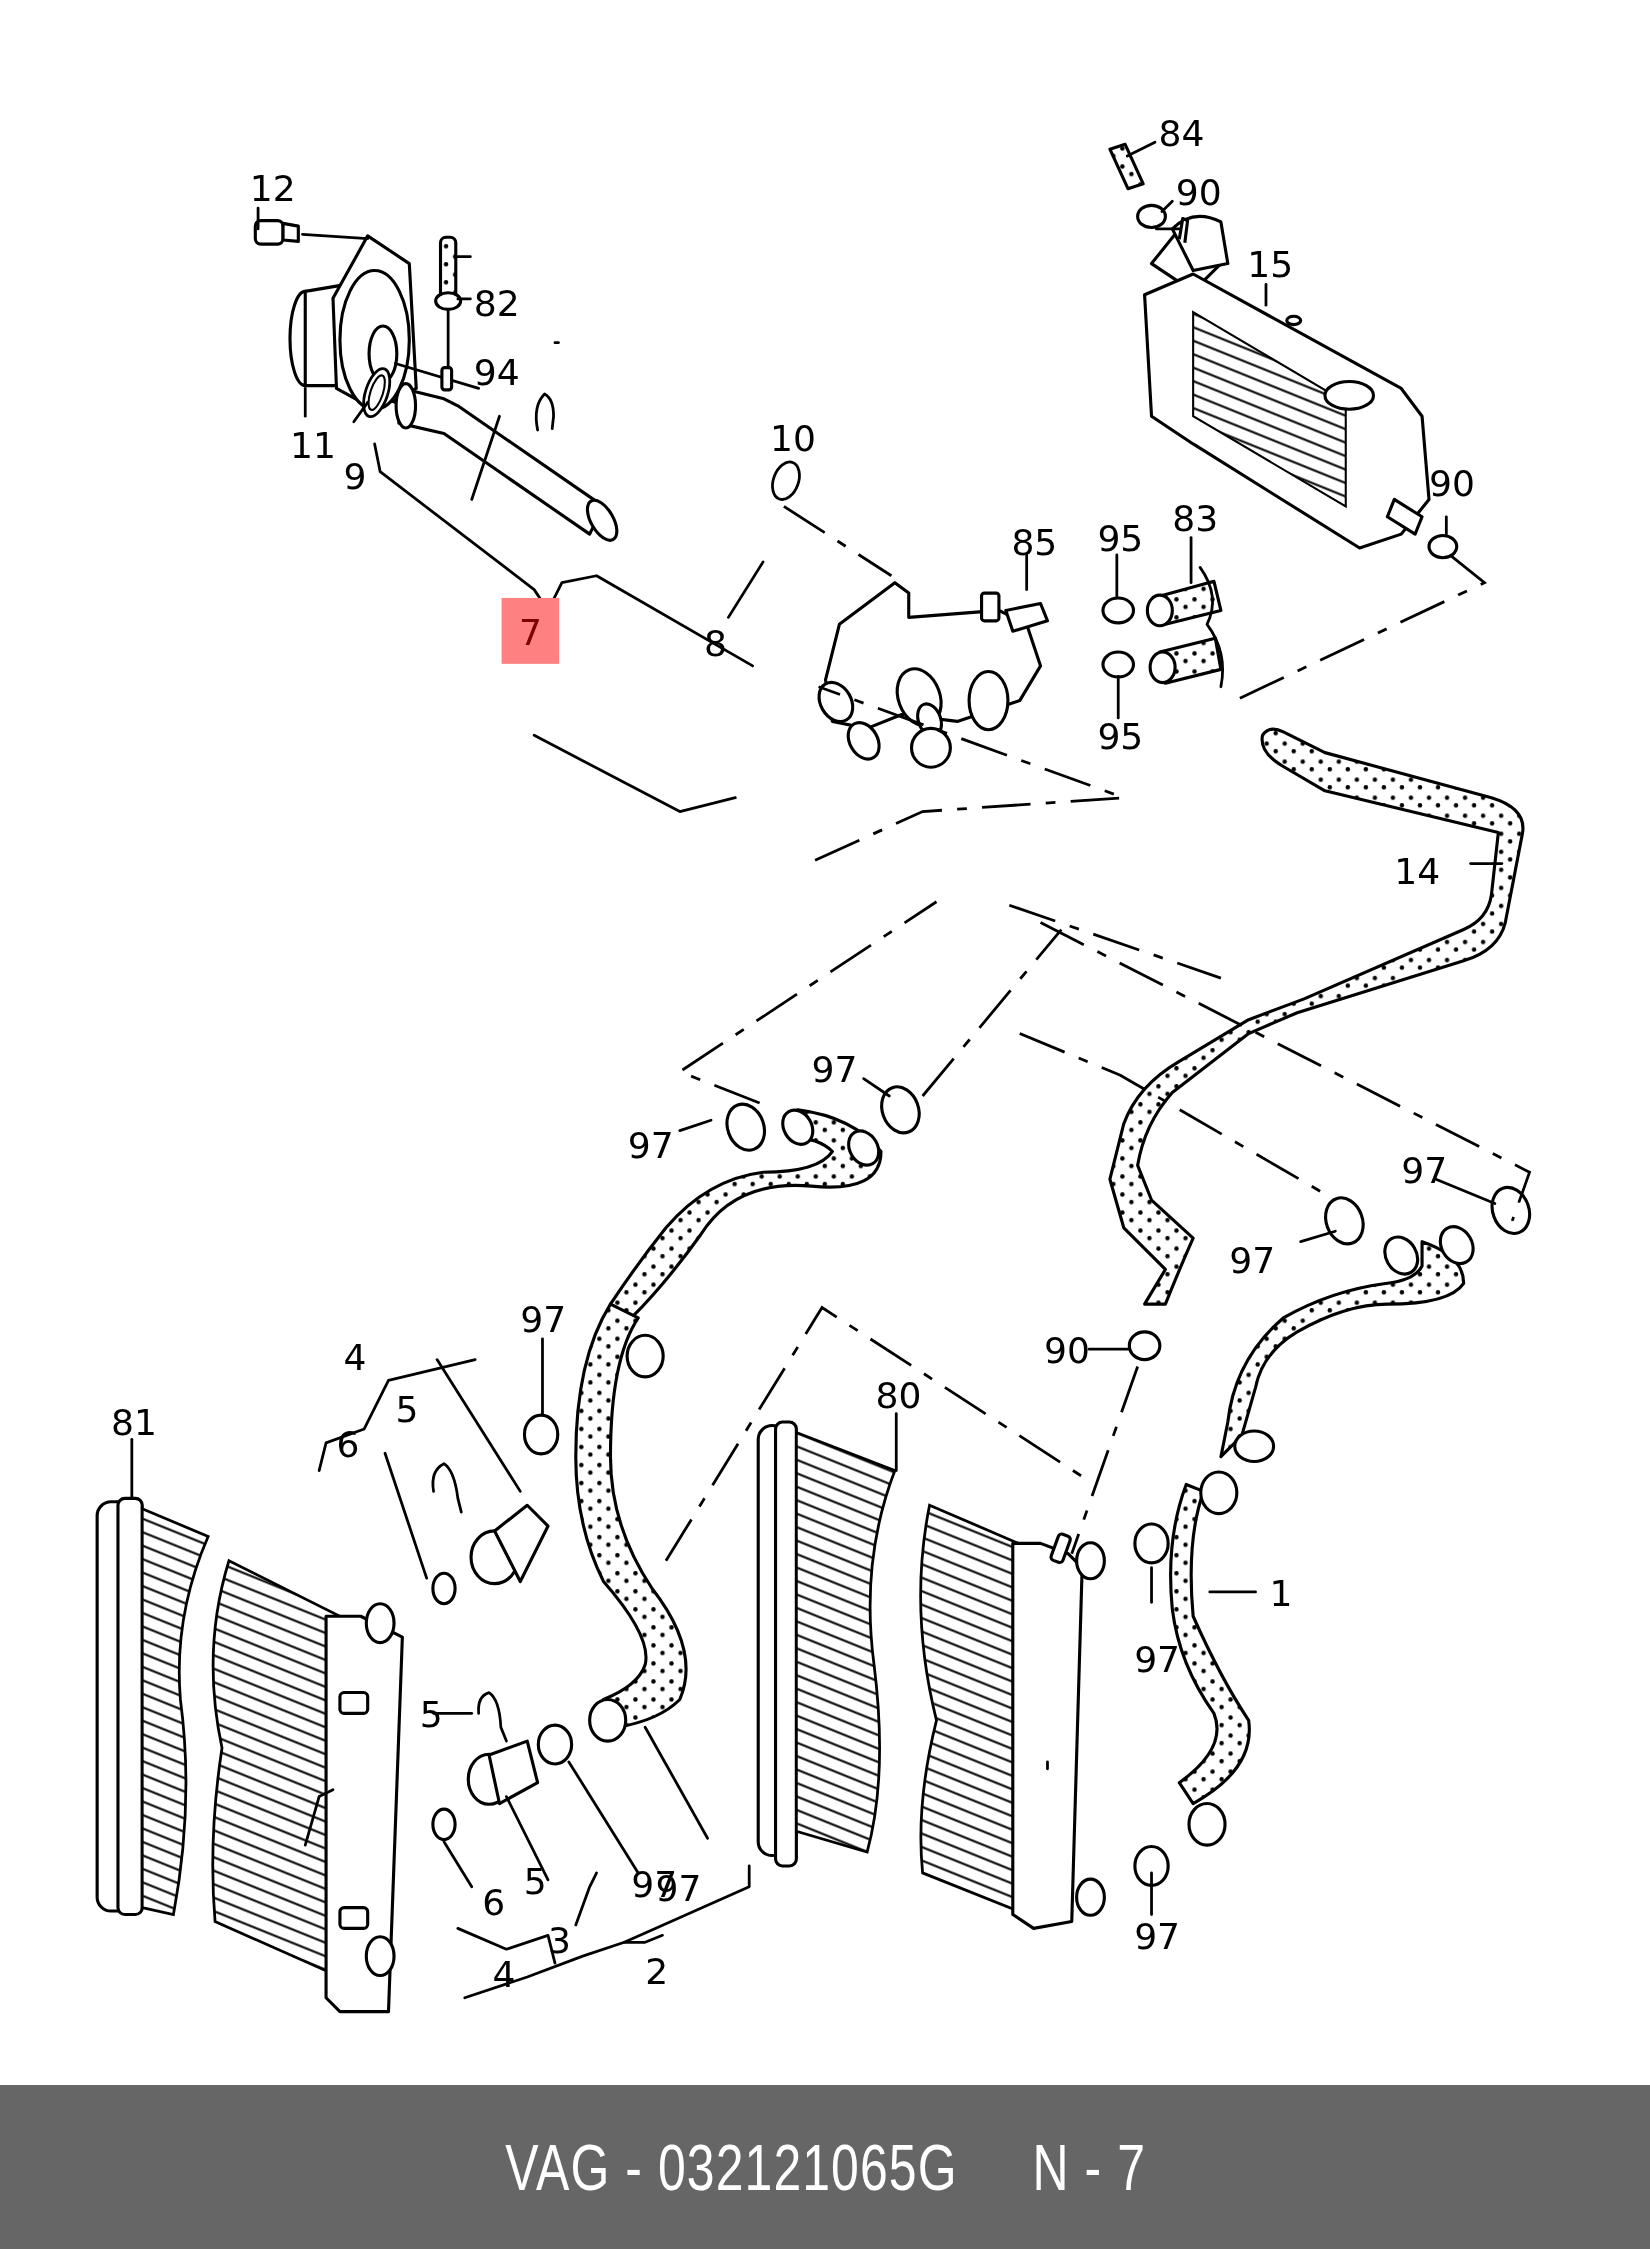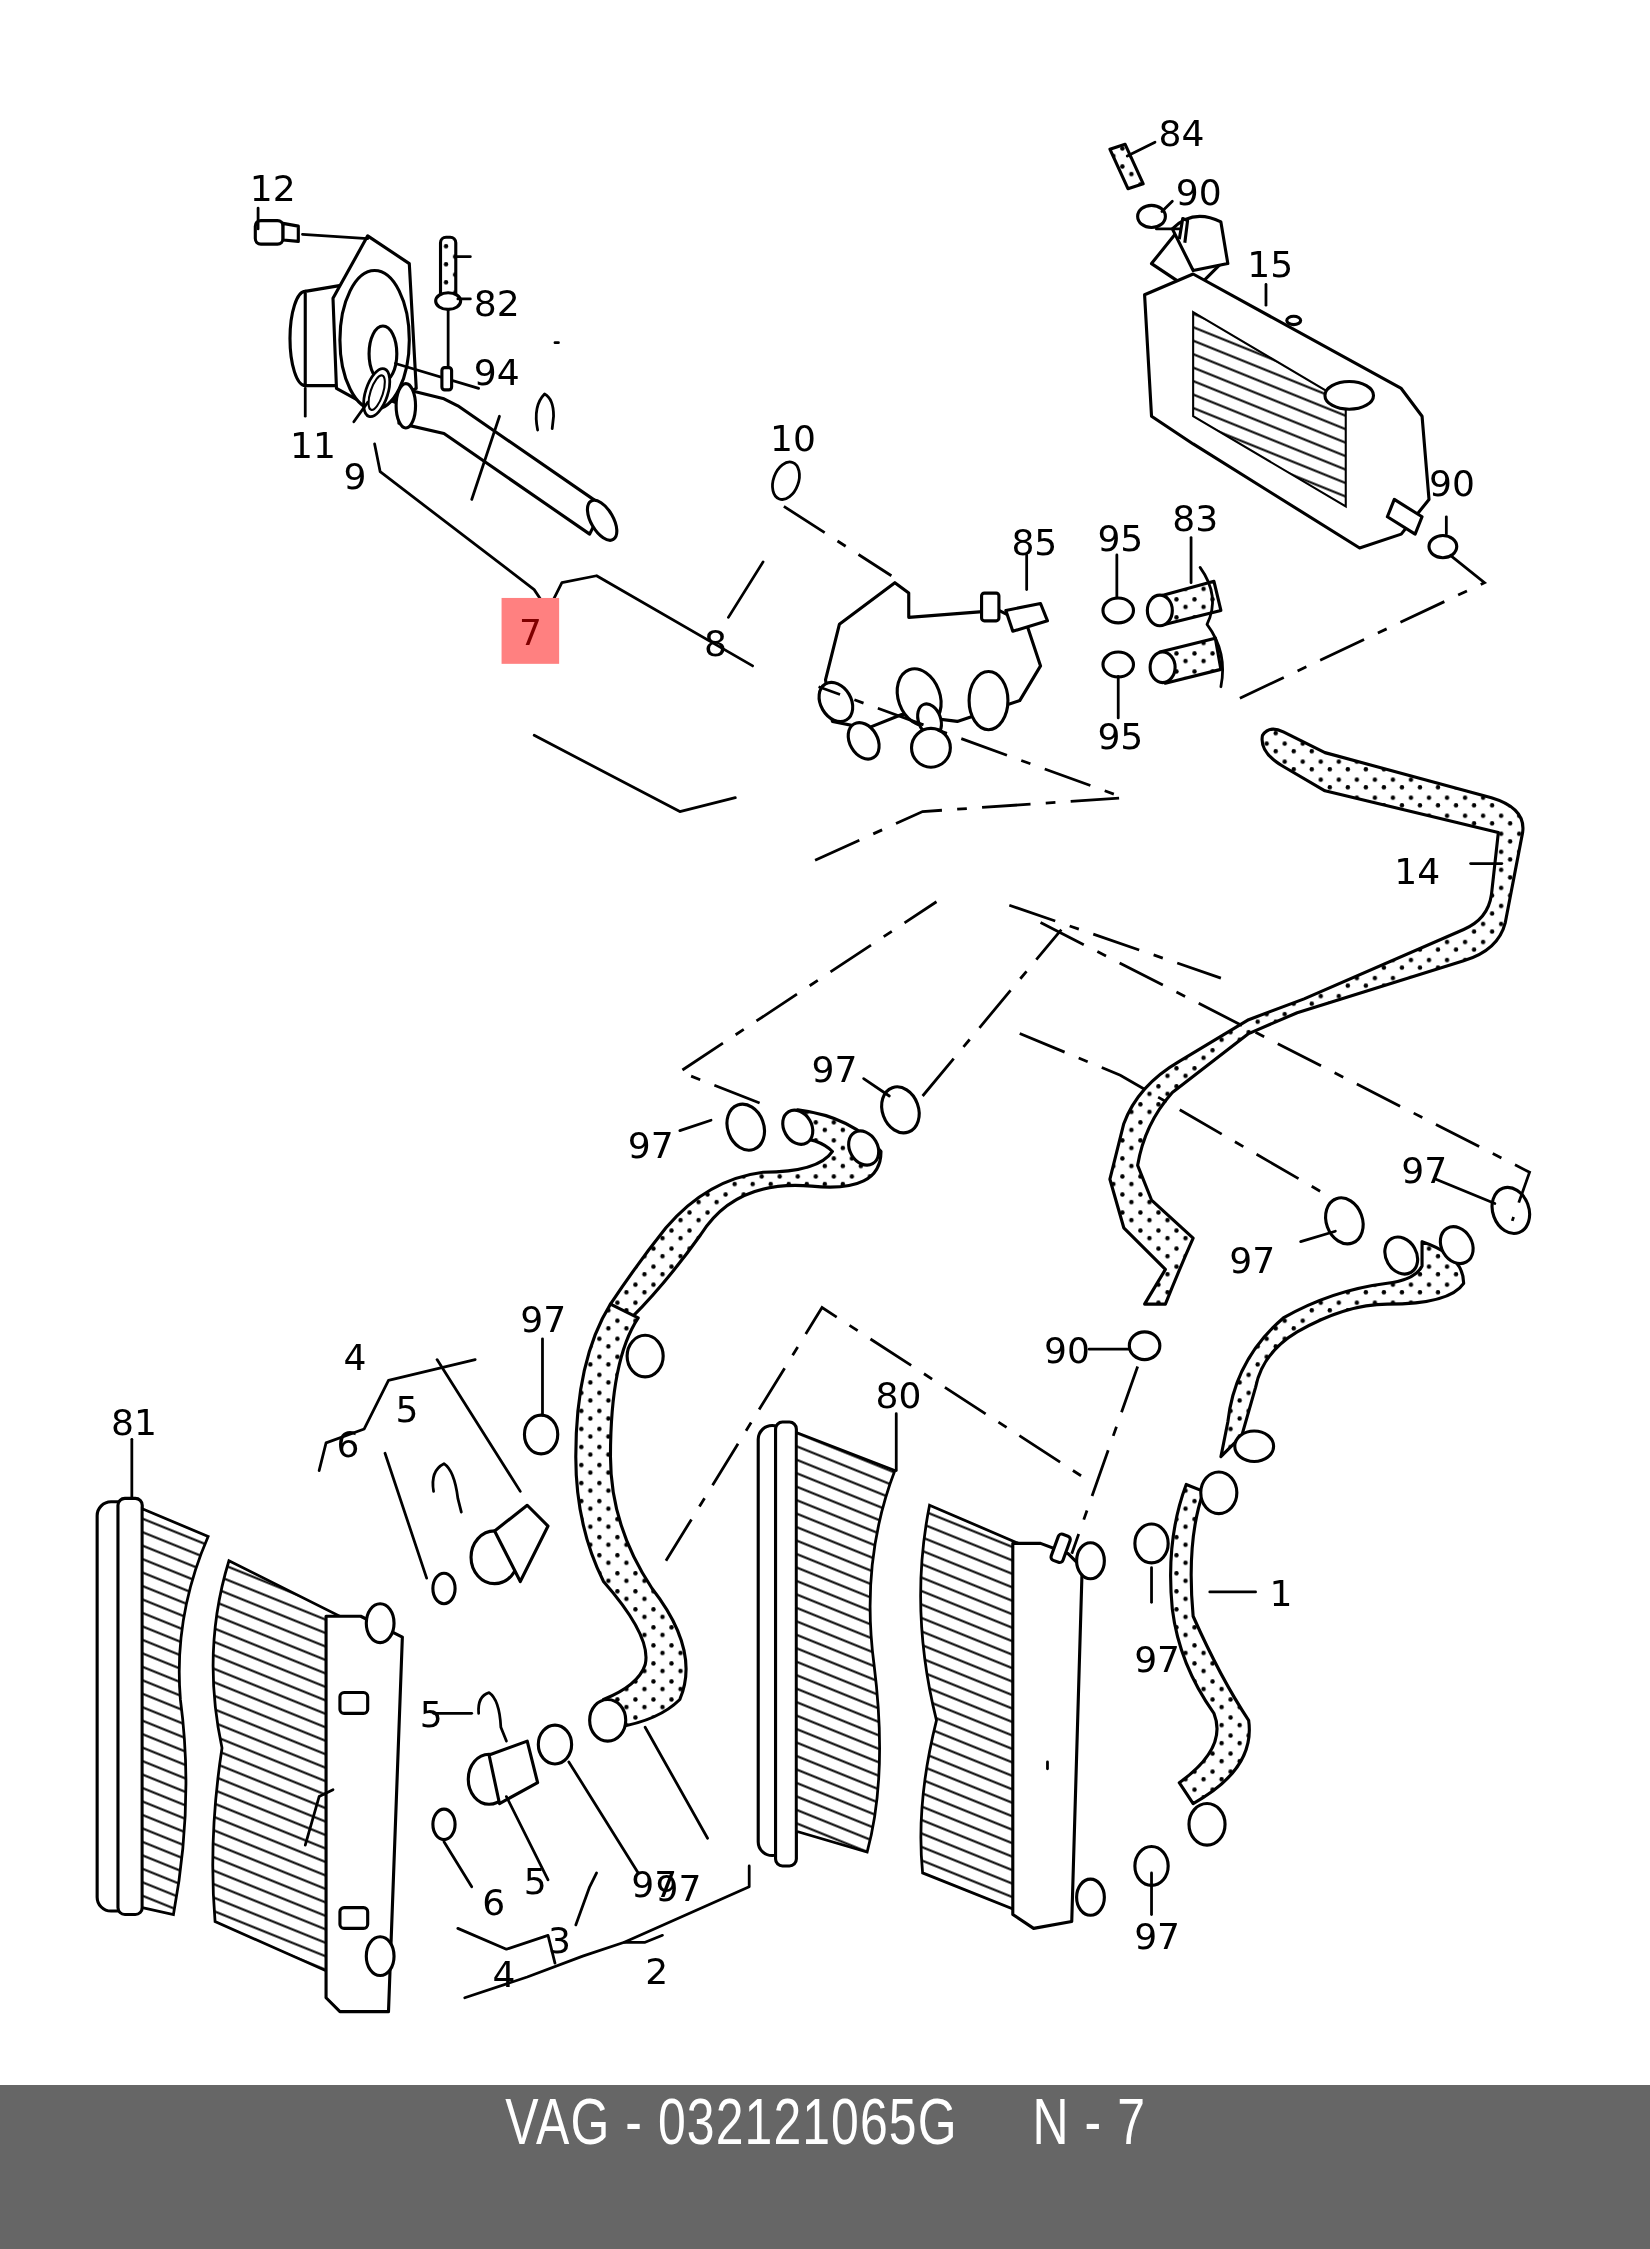--- a/index.html
+++ b/index.html
@@ -3,21 +3,21 @@
 <meta charset="utf-8">
 <style>
   html,body{margin:0;padding:0;background:#ffffff;}
   body{width:1651px;height:2250px;position:relative;overflow:hidden;font-family:"DejaVu Sans",sans-serif;}
   #diagram{position:absolute;left:0;top:0;width:1651px;height:2081px;}
   .ln{stroke:#000;stroke-width:4;fill:none;stroke-linecap:round;stroke-linejoin:round;}
   .dash{stroke:#000;stroke-width:4;fill:none;stroke-dasharray:70 22 14 22;}
   .part{stroke:#000;stroke-width:4.5;fill:#fff;stroke-linejoin:round;}
   .hose{stroke:#000;stroke-width:4.5;fill:url(#dots);stroke-linejoin:round;}
   .lbl{font-family:"DejaVu Sans",sans-serif;font-size:52px;fill:#000;}
-  #footer{position:absolute;left:0;top:2085px;width:1651px;height:165px;background:#666666;display:flex;justify-content:center;}
+  #footer{position:absolute;left:0;top:2085px;width:1651px;height:165px;background:#666666;display:flex;align-items:center;justify-content:center;}
   #footer span{color:#ffffff;font-family:"Liberation Sans",sans-serif;font-size:64px;transform:scaleX(0.78);display:inline-block;letter-spacing:1.4px;white-space:pre;}
   .hl-box{fill:#ff8080;}
   .hl-text{fill:#800000;}
 </style>
 </head>
 <body>
 
 <svg id="diagram" viewBox="0 0 2380 3000" xmlns="http://www.w3.org/2000/svg">
   <defs>
     <pattern id="dots" width="26" height="26" patternUnits="userSpaceOnUse">

